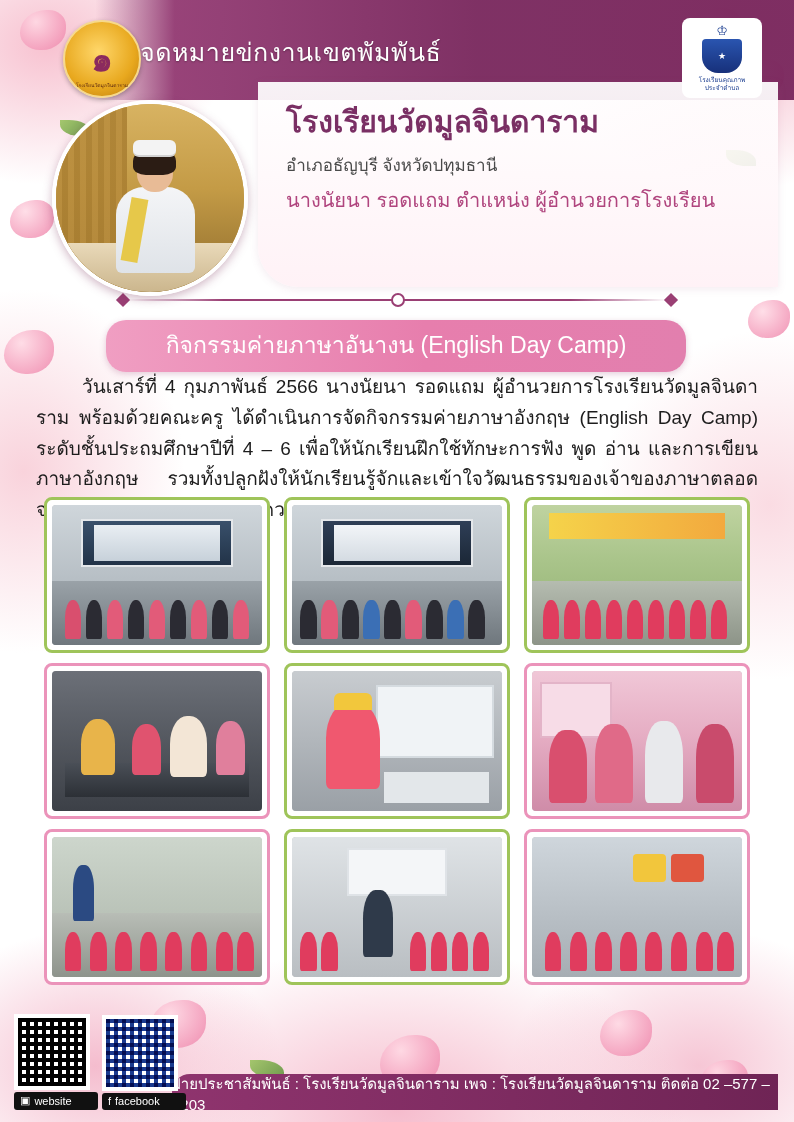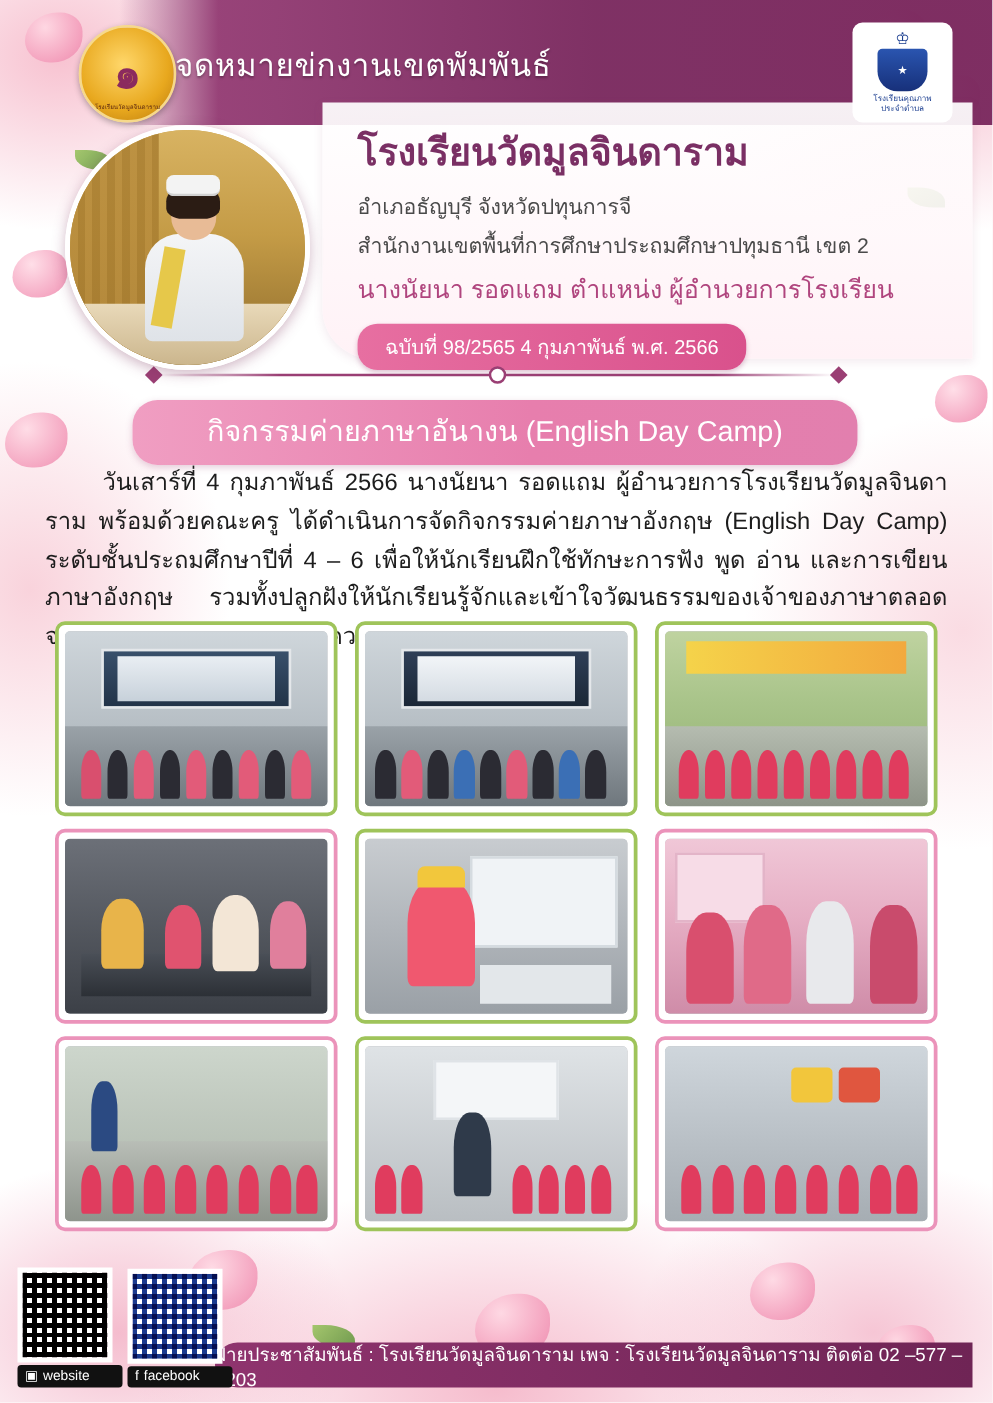--- a/index.html
+++ b/index.html
@@ -258,24 +258,22 @@
 
 <div class="school-seal">
   <span class="glyph">๑</span>
   <span class="seal-caption">โรงเรียนวัดมูลจินดาราม</span>
 </div>
 
 <div class="header-title">จดหมายข่กงานเขตพัมพันธ์</div>
 
 <div class="info-panel">
   <div class="school-name">โรงเรียนวัดมูลจินดาราม</div>
-  <div class="line2">อำเภอธัญบุรี  จังหวัดปทุนการจี</div>
-  <div class="line3">สำนักงานเขตพื้นที่การศึกษาประถมศึกษาปทุมธานี  เขต 2</div>
+  <div class="line2">อำเภอธัญบุรี  จังหวัดปทุมธานี</div>
   <div class="line4">นางนัยนา   รอดแถม  ตำแหน่ง  ผู้อำนวยการโรงเรียน</div>
-  <div class="issue-pill">ฉบับที่ 98/2565  4 กุมภาพันธ์ พ.ศ. 2566</div>
 </div>
 
 <div class="quality-badge">
   <div class="qb-crown">♔</div>
   <div class="qb-shield">★</div>
   <div class="qb-text">
     <div>โรงเรียนคุณภาพ</div>
     <div>ประจำตำบล</div>
   </div>
 </div>

